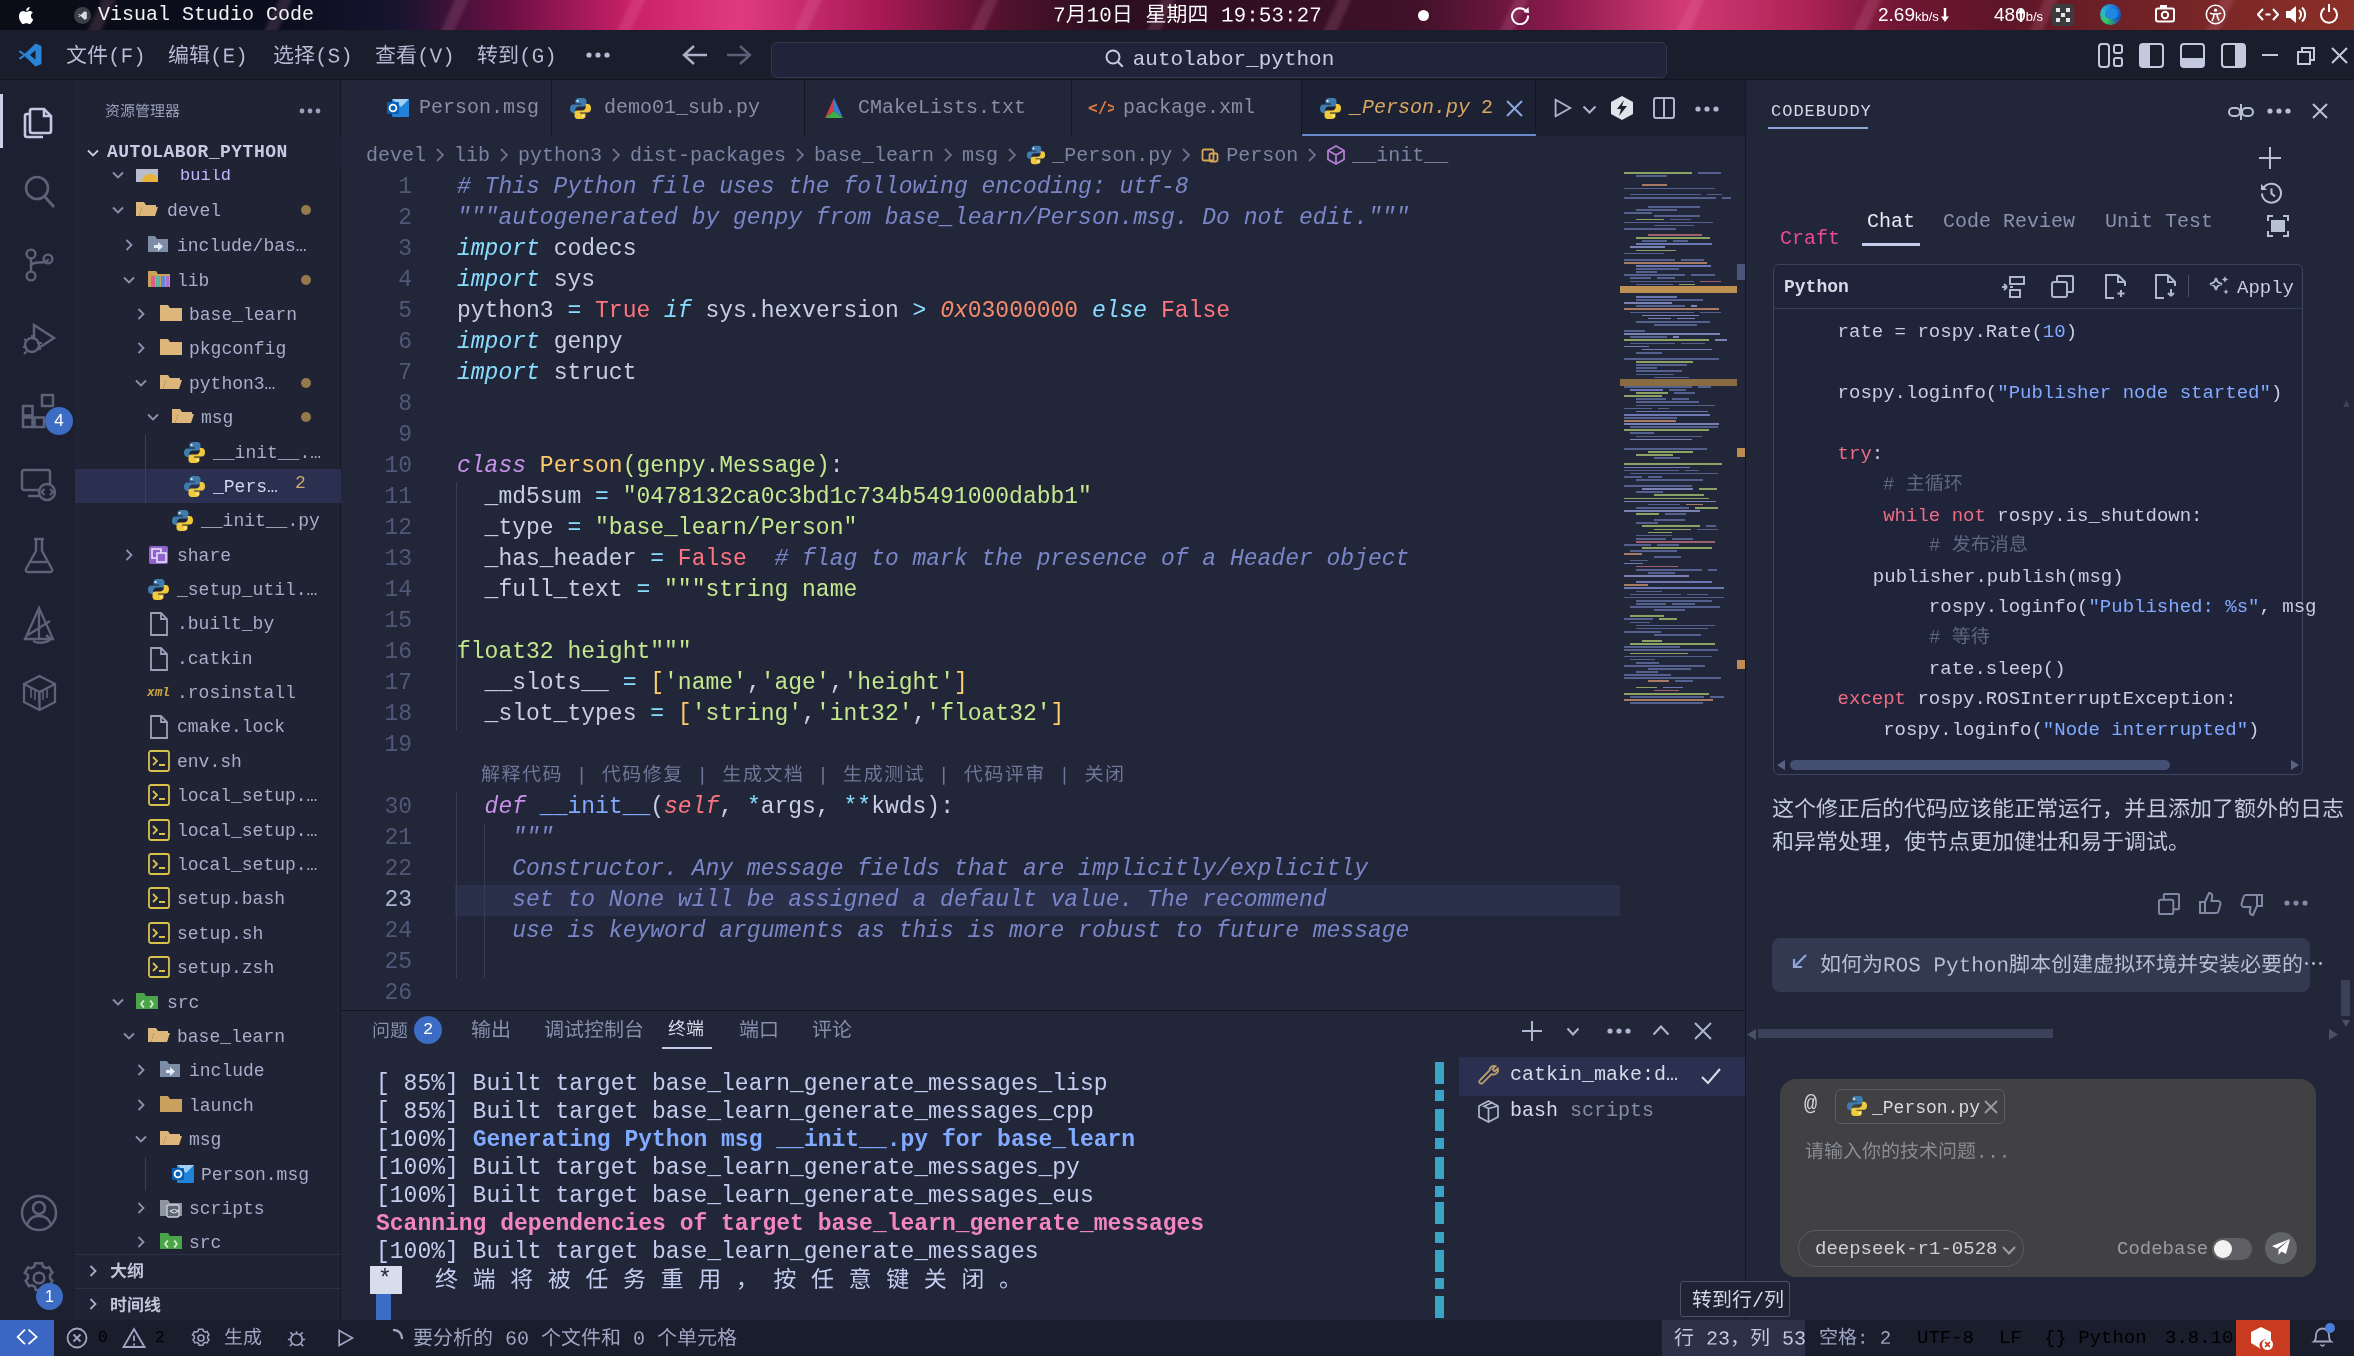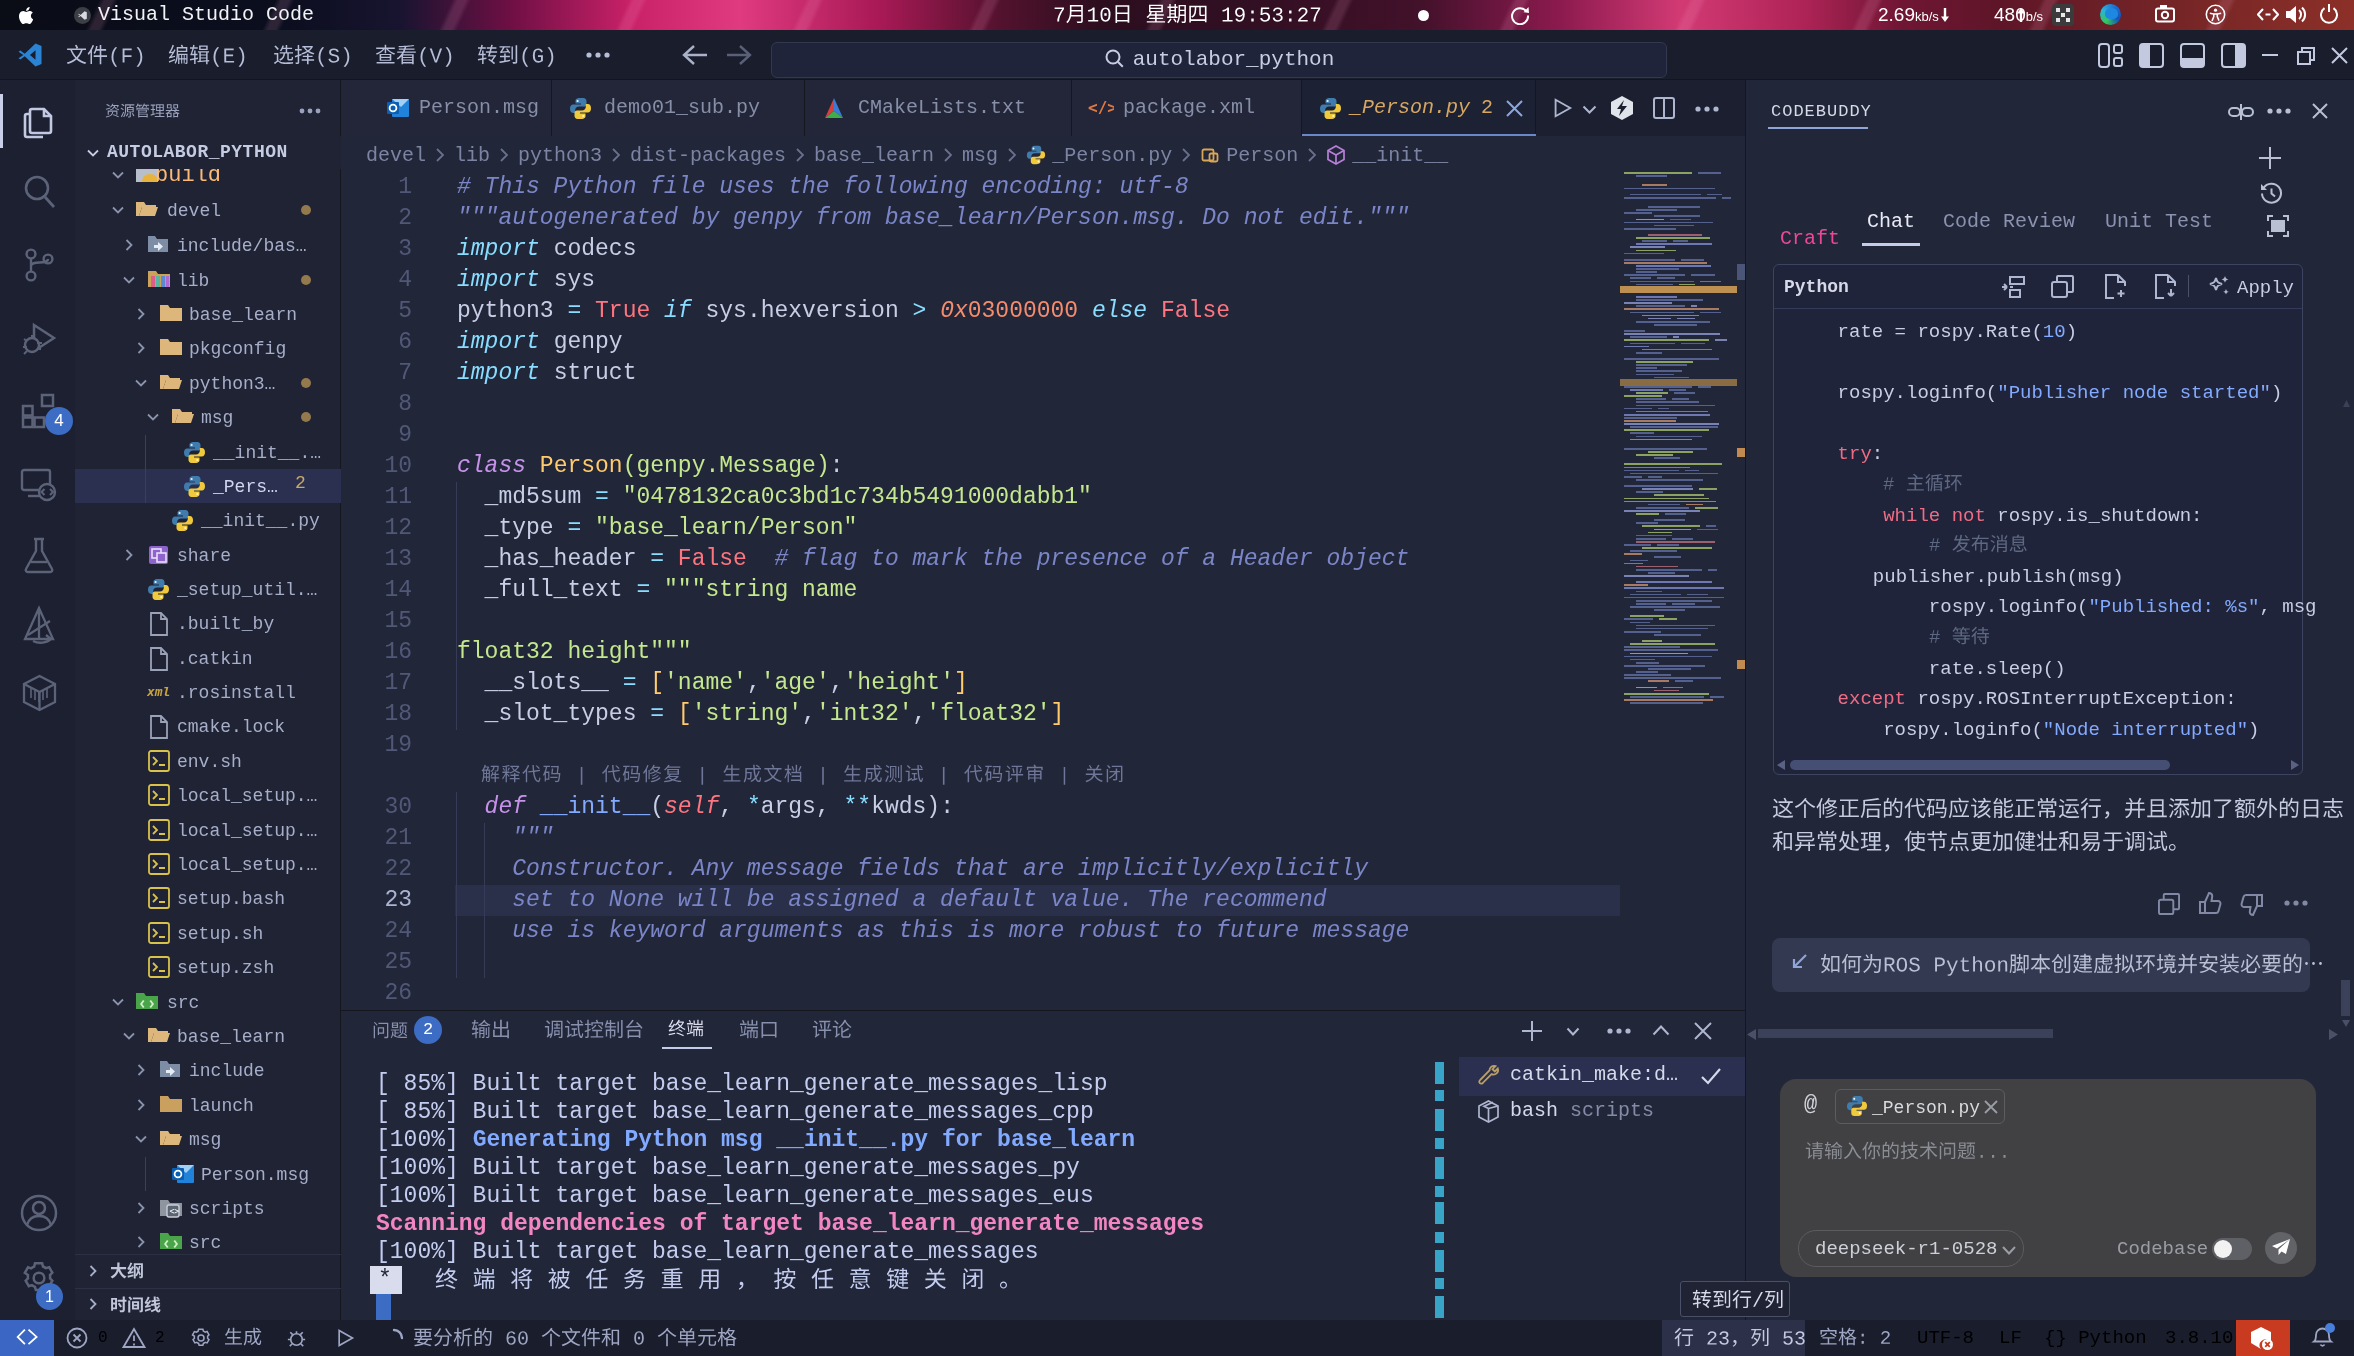--- a/index.html
+++ b/index.html
@@ -256,21 +256,21 @@
   </svg>
 <svg class="abs" style="left:110px;top:167px" width="16" height="16" viewBox="0 0 16 16">
     <path fill="none" stroke="#8b93ad" stroke-width="1.8" d="m3 5.5 5 5 5-5"></path>
   </svg>
 <div class="abs" style="left:135px;top:164px">
     <svg width="24" height="20" viewBox="0 0 24 20">
       <path fill="#b9bfca" d="M1 2h8l2 3h12v13H1z"></path>
       <path fill="#e8b33c" d="M7 18c0-5 3-8 8-8s8 3 8 8z"></path>
     </svg>
   </div>
-<div class="abs" style="left:155px;top:163px;font-size:22px;line-height:26px;color:#fdba74;white-space:pre">build</div>
+<div class="abs" style="left:180px;top:163px;font-size:17px;line-height:26px;color:#c4b5fd;white-space:pre">build</div>
 <svg class="abs" style="left:110px;top:202px" width="16" height="16" viewBox="0 0 16 16">
     <path fill="none" stroke="#8b93ad" stroke-width="1.8" d="m3 5.5 5 5 5-5"></path>
   </svg>
 <div class="abs" style="left:135px;top:199px">
     <svg width="24" height="20" viewBox="0 0 24 20">
       <path fill="#dcb67a" d="M1 3h8l2 3h10v2H7L4 17H1z"></path>
       <path fill="#dcb67a" d="M7 8h16l-3 9H4z"></path>
     </svg>
   </div>
 <div class="abs" style="left:167px;top:198px;font-size:18px;line-height:26px;color:#a7aec9;white-space:pre">devel</div>

